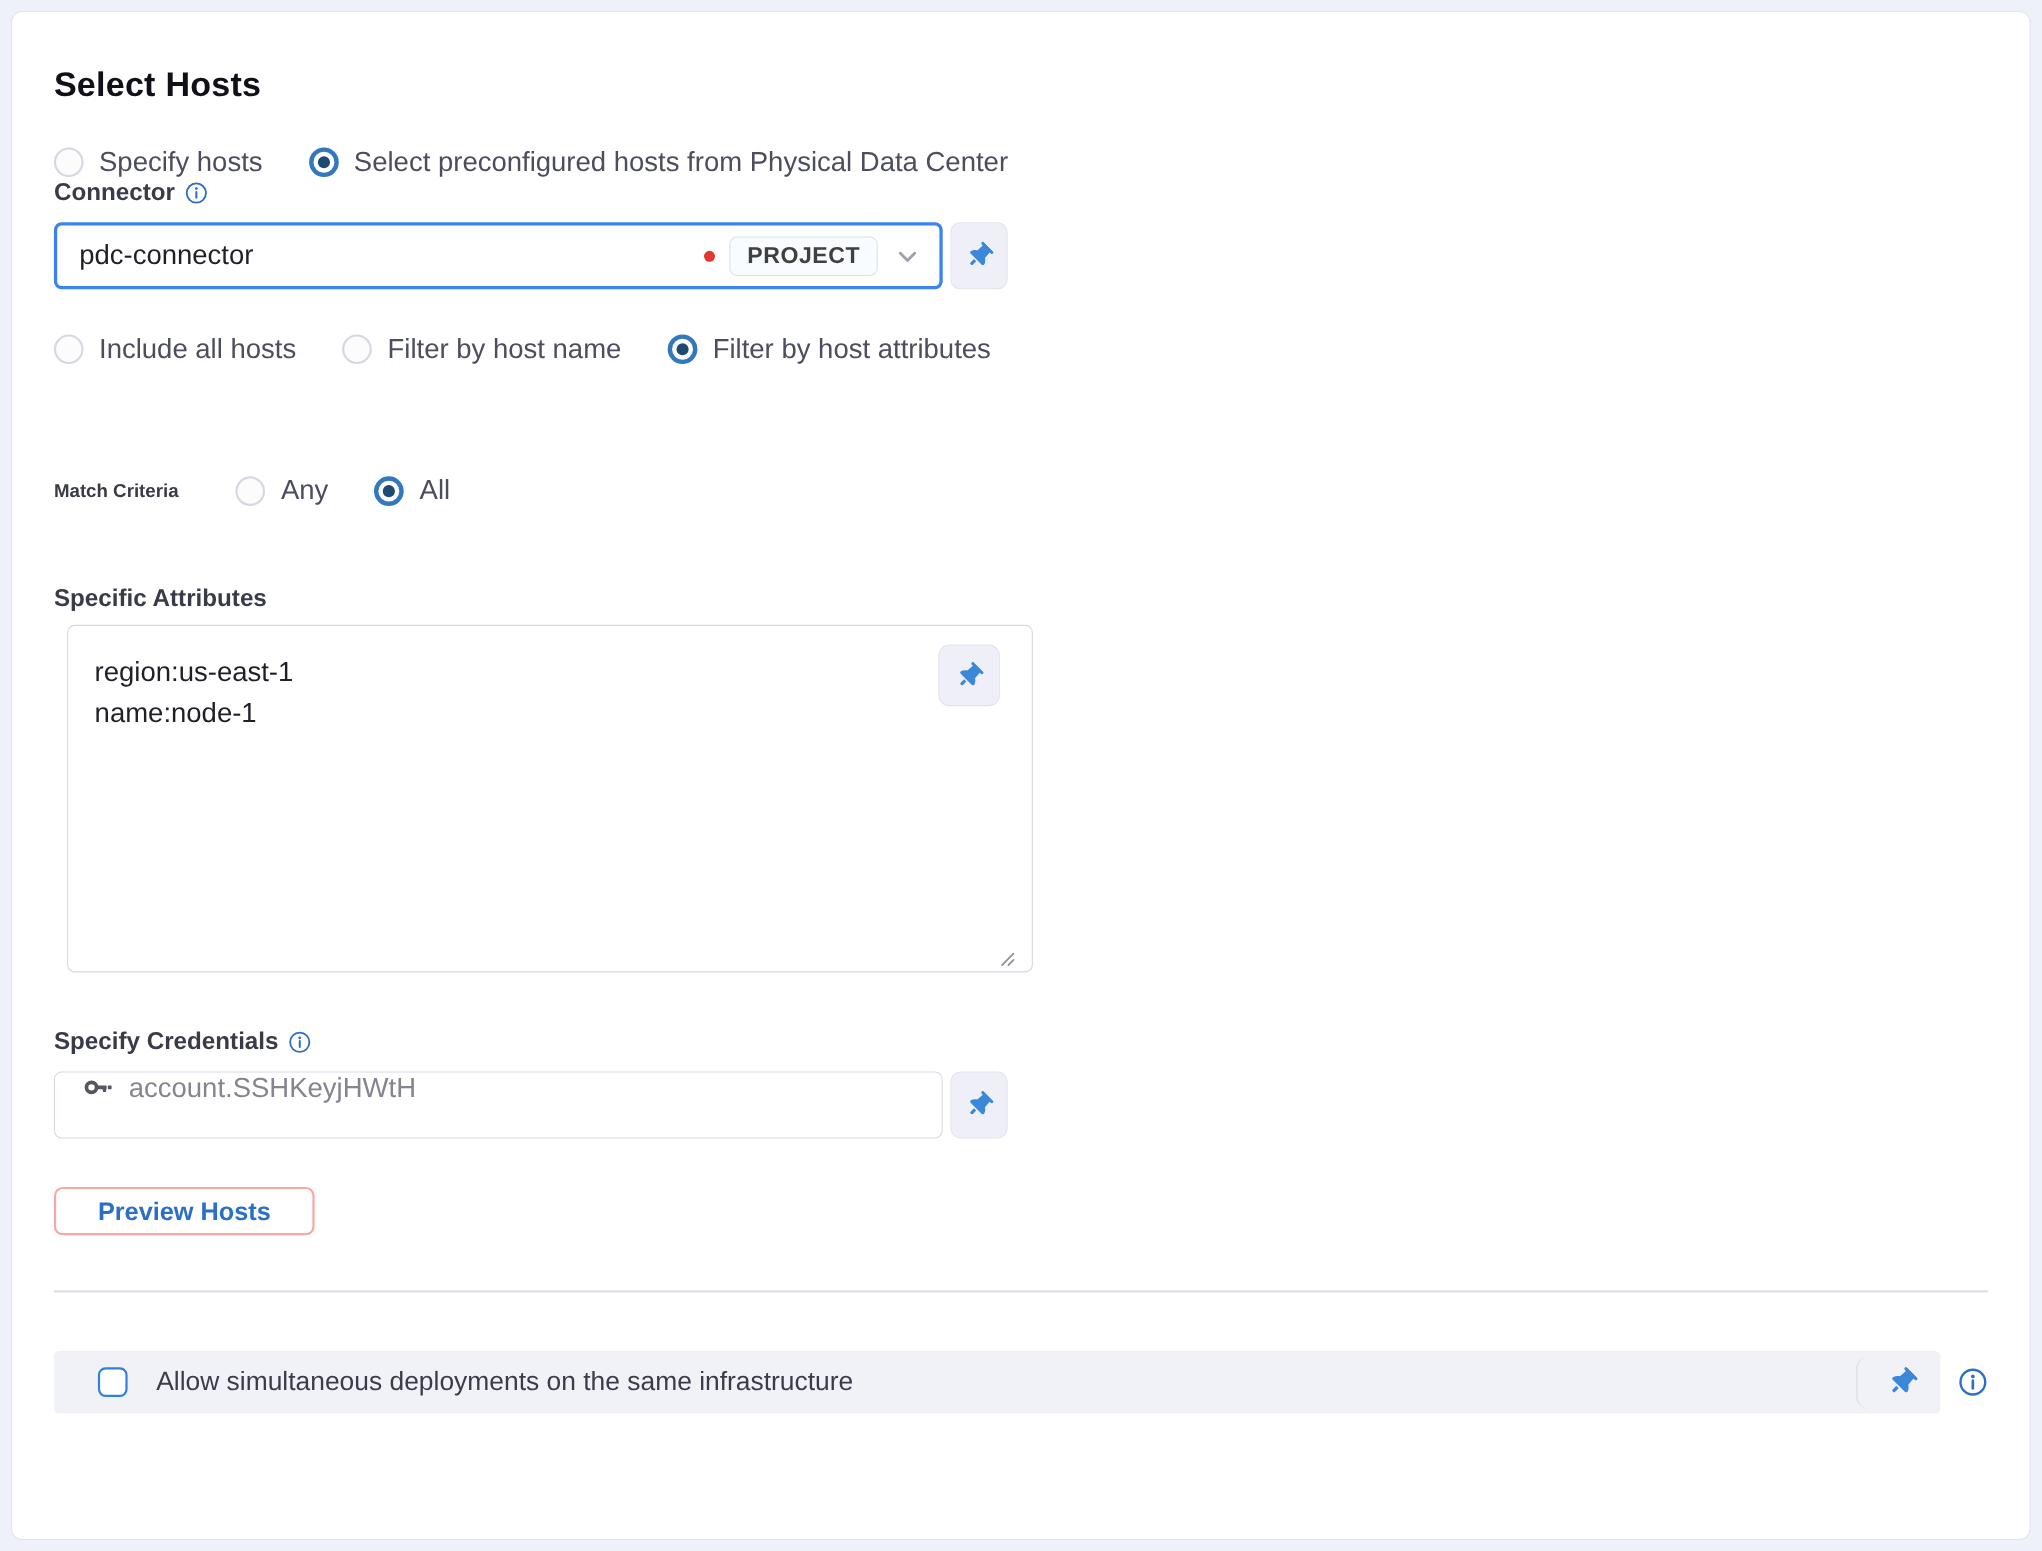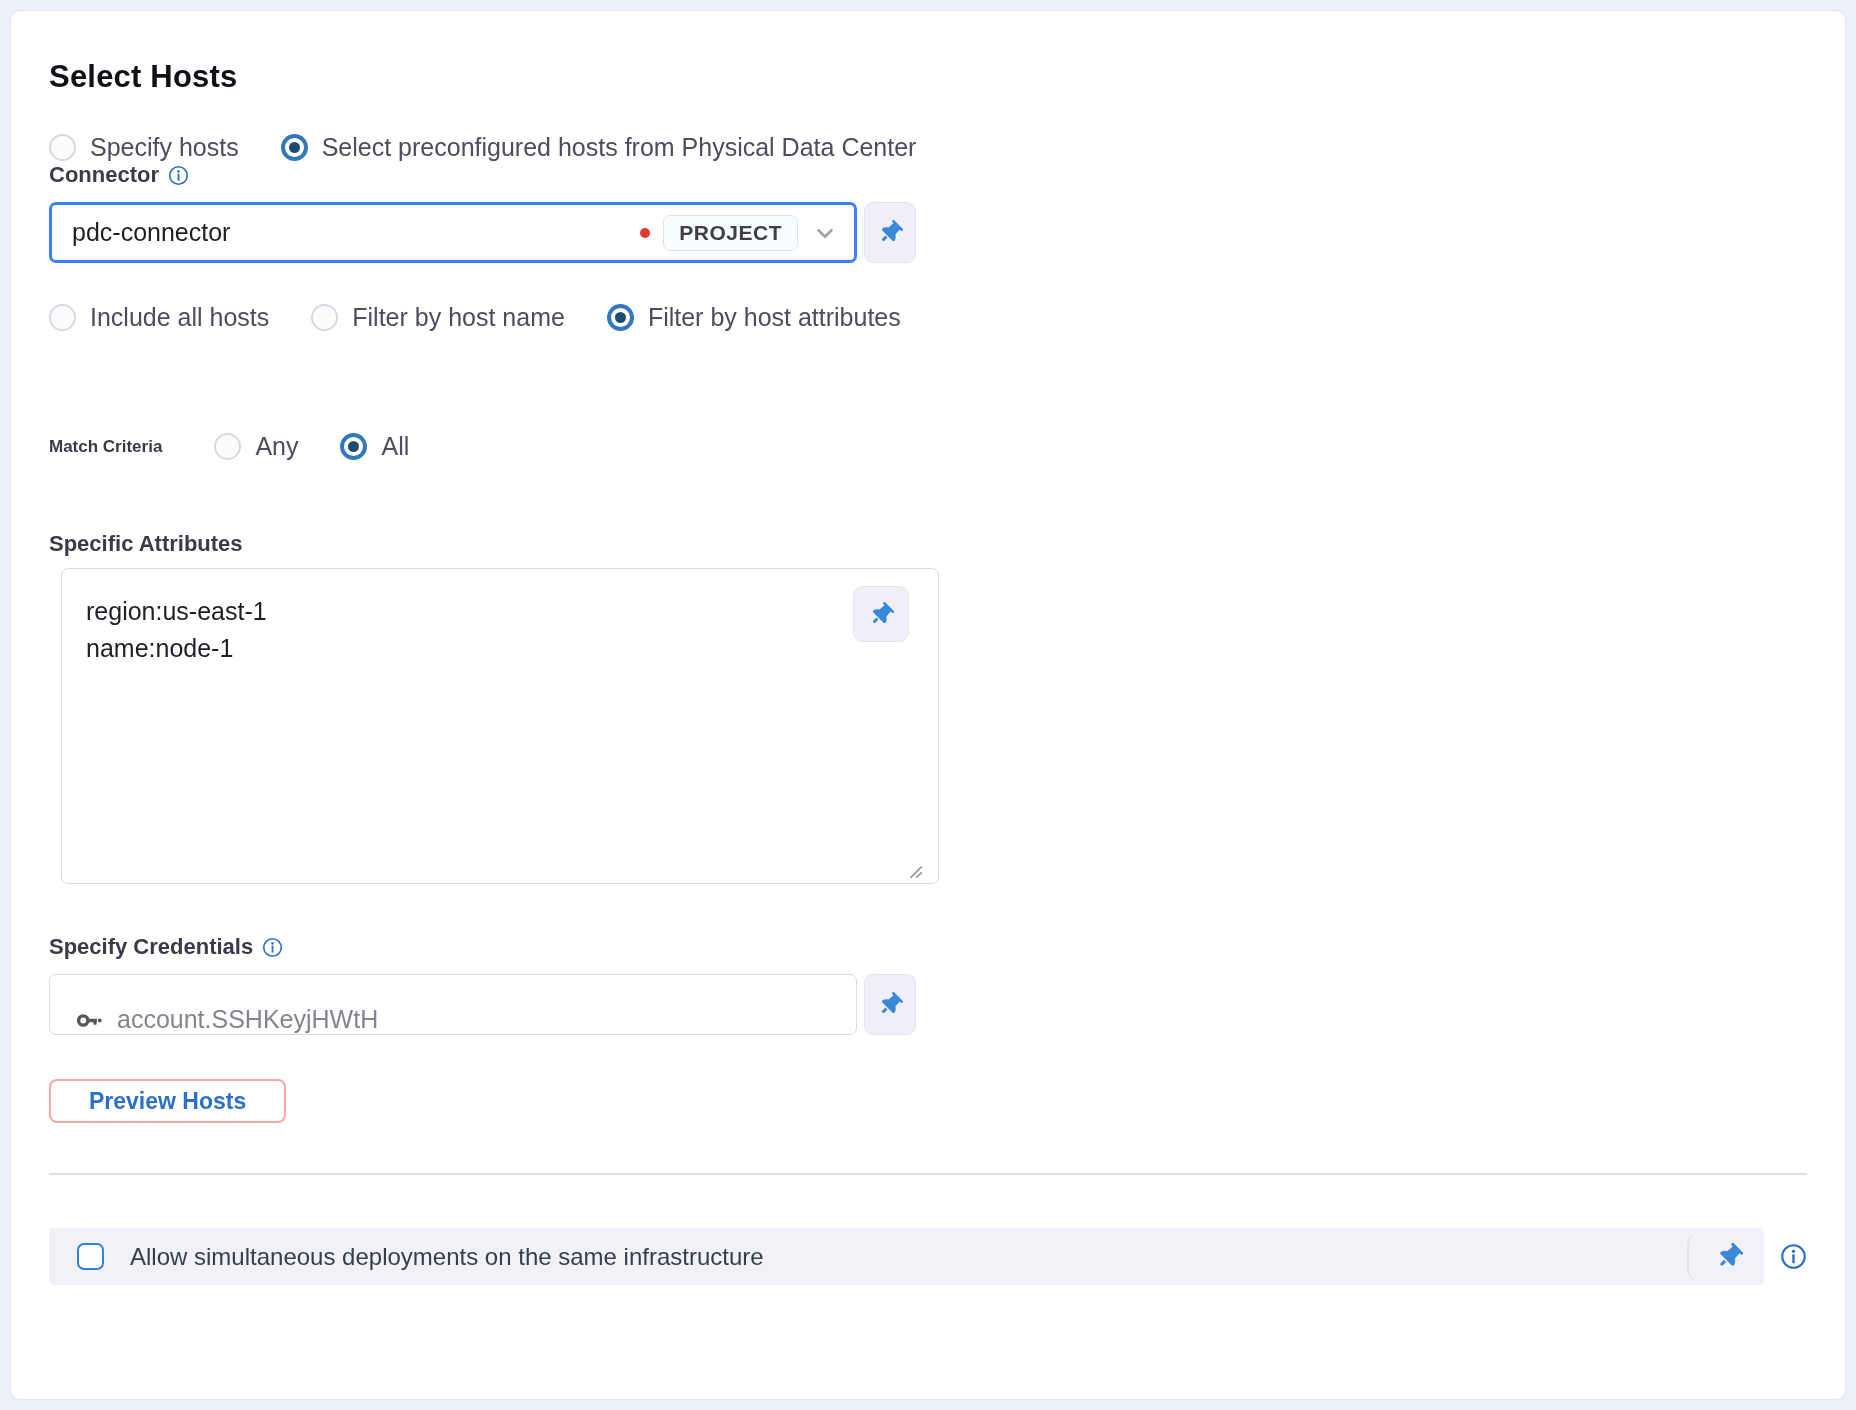--- a/index.html
+++ b/index.html
@@ -116,21 +116,21 @@
   .resize-handle {
     position: absolute; right: 4px; bottom: 5px;
     width: 16px; height: 16px; color: #8e8f9a; cursor: nwse-resize;
   }
   
   .cred-input {
     width: 808px; height: 61px;
     border: 1px solid #d8dae3;
     border-radius: 7px;
     background: #ffffff;
-    display: flex; align-items: flex-end;
+    display: flex; align-items: flex-start;
     padding: 0 20px 0 26px;
     cursor: pointer;
   }
   .key-icon { width: 27px; height: 27px; color: #55565f; margin-right: 14px; flex: 0 0 27px; }
   .cred-value { font-size: 25px; color: #84858f; }
   
   .preview-btn {
     margin-top: 44px;
     height: 44px;
     padding: 0 38px;
@@ -146,21 +146,21 @@
   }
   
   .divider { margin-top: 50px; height: 2px; background: #dcdee8; }
   .footer-row { margin-top: 53px; display: flex; align-items: center; }
   .footer-bar {
     flex: 1;
     height: 57px;
     background: #f1f2f8;
     border-radius: 5px;
     display: flex; align-items: center;
-    padding: 0 22px 0 28px;
+    padding: 0 22px 0 40px;
   }
   .checkbox {
     width: 27px; height: 27px; flex: 0 0 27px;
     background: #ffffff;
     border: 2.5px solid #2f80df;
     border-radius: 7px;
     cursor: pointer;
   }
   .bar-label { margin-left: 26px; font-size: 24px; color: #3b3c49; }
   .flex-spacer { flex: 1; }

